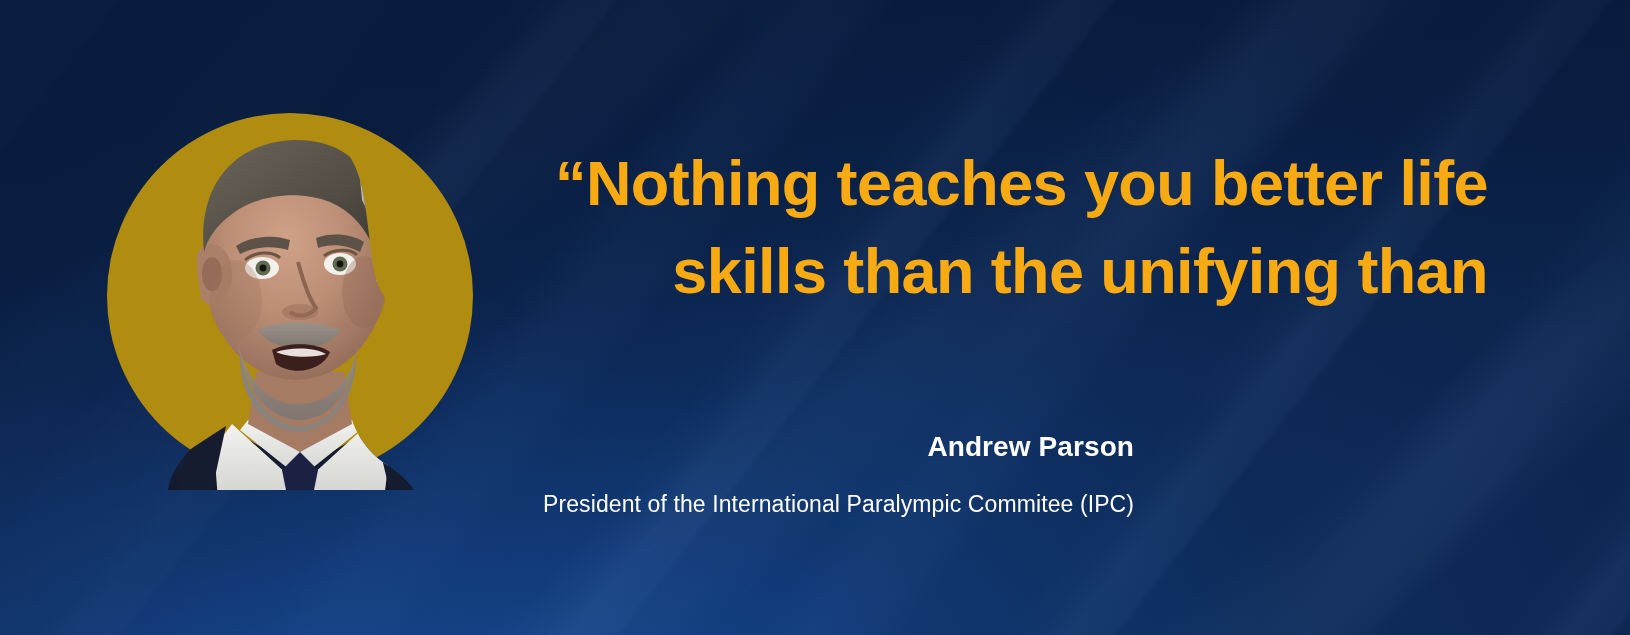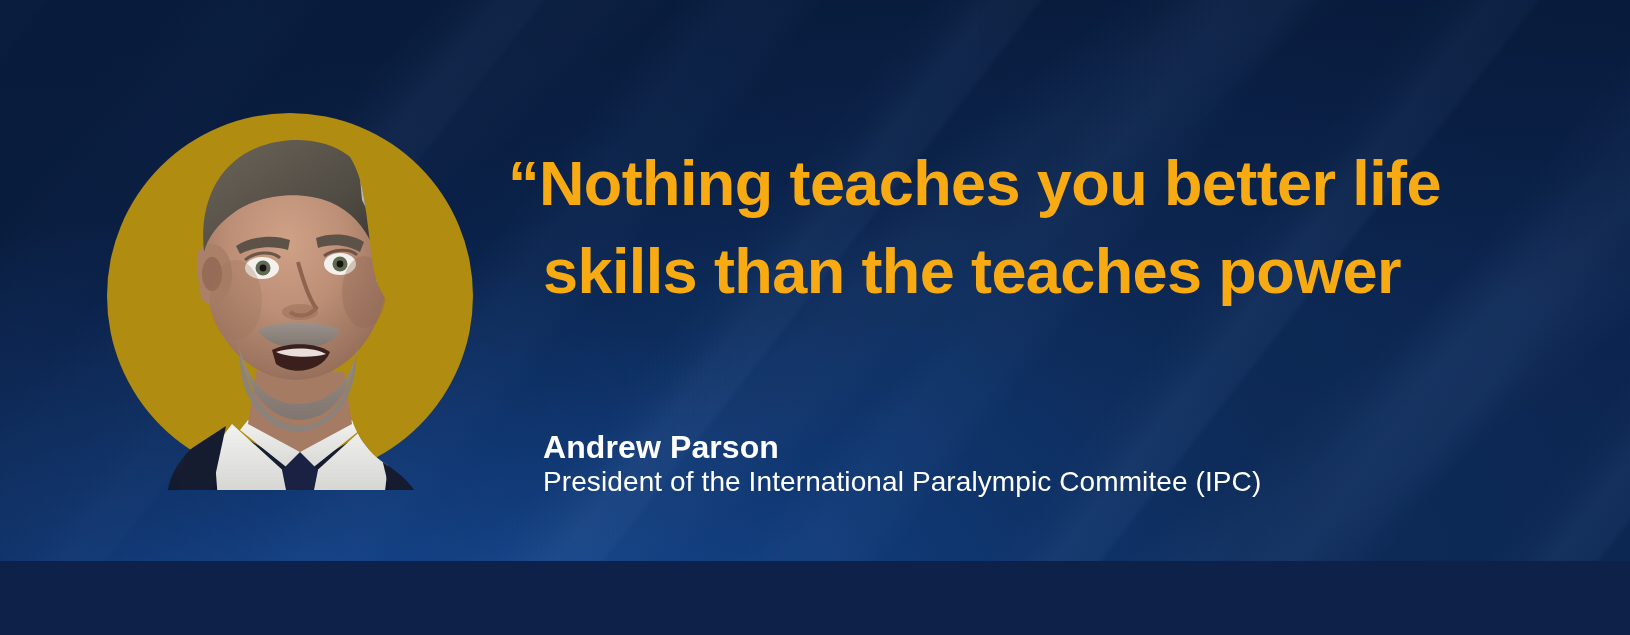--- a/index.html
+++ b/index.html
@@ -3,24 +3,25 @@
 <meta charset="utf-8">
 <style>
   html, body {
     margin: 0;
     padding: 0;
     background: #0d2149;
   }
   #banner {
     position: relative;
     width: 1630px;
-    height: 561px;
+    height: 635px;
     overflow: hidden;
     font-family: "Liberation Sans", sans-serif;
     background: #11305f;
+    text-align: right;
   }
 
   
   .bg-base {
     position: absolute;
     inset: 0;
     background:
       radial-gradient(ellipse 1500px 900px at 18% 118%,
         #1b5fc0 0%, #17519f 16%, #123f80 34%, #0f3369 52%, #0d2a57 70%, #0c2550 100%);
   }
@@ -146,31 +147,31 @@
   .quote .ln { display: block; white-space: nowrap; }
   .quote .ln2, .quote .ln3 { padding-left: 35px; }
 
   .attrib {
     position: absolute;
     left: 543px;
     top: 430px;
     color: #ffffff;
   }
   .attrib-name {
-    font-size: 32px;
+    font-size: 28px;
     font-weight: 700;
     letter-spacing: 0.1px;
     line-height: 34px;
   }
   .attrib-role {
-    font-size: 28px;
+    font-size: 23px;
     font-weight: 400;
     letter-spacing: 0.1px;
     line-height: 36px;
-    margin-top: 0;
+    margin-top: 22px;
   }
 </style>
 </head>
 <body>
 
 <div id="banner">
 
   <div class="bg-base"></div>
   <div class="bg-dark-sweep"></div>
   <div class="bg-topdark"></div>
@@ -271,21 +272,21 @@
                  C358,392 336,430 298,432 C260,430 238,392 240,352 Z" fill="#8b827b"></path>
 
         <ellipse cx="236" cy="300" rx="26" ry="40" fill="#9d735d" opacity="0.3"></ellipse>
         <ellipse cx="364" cy="292" rx="22" ry="36" fill="#8e6855" opacity="0.35"></ellipse>
       </g>
     </svg>
   </div>
 
   <div class="quote">
     <span class="ln ln1">“Nothing teaches you better life</span>
-    <span class="ln ln2">skills than the teaches power</span>
+    <span class="ln ln2">skills than the unifying than</span>
   </div>
 
   <div class="attrib">
     <div class="attrib-name">Andrew Parson</div>
     <div class="attrib-role">President of the International Paralympic Commitee (IPC)</div>
   </div>
 
 </div>
 
 </body></html>

